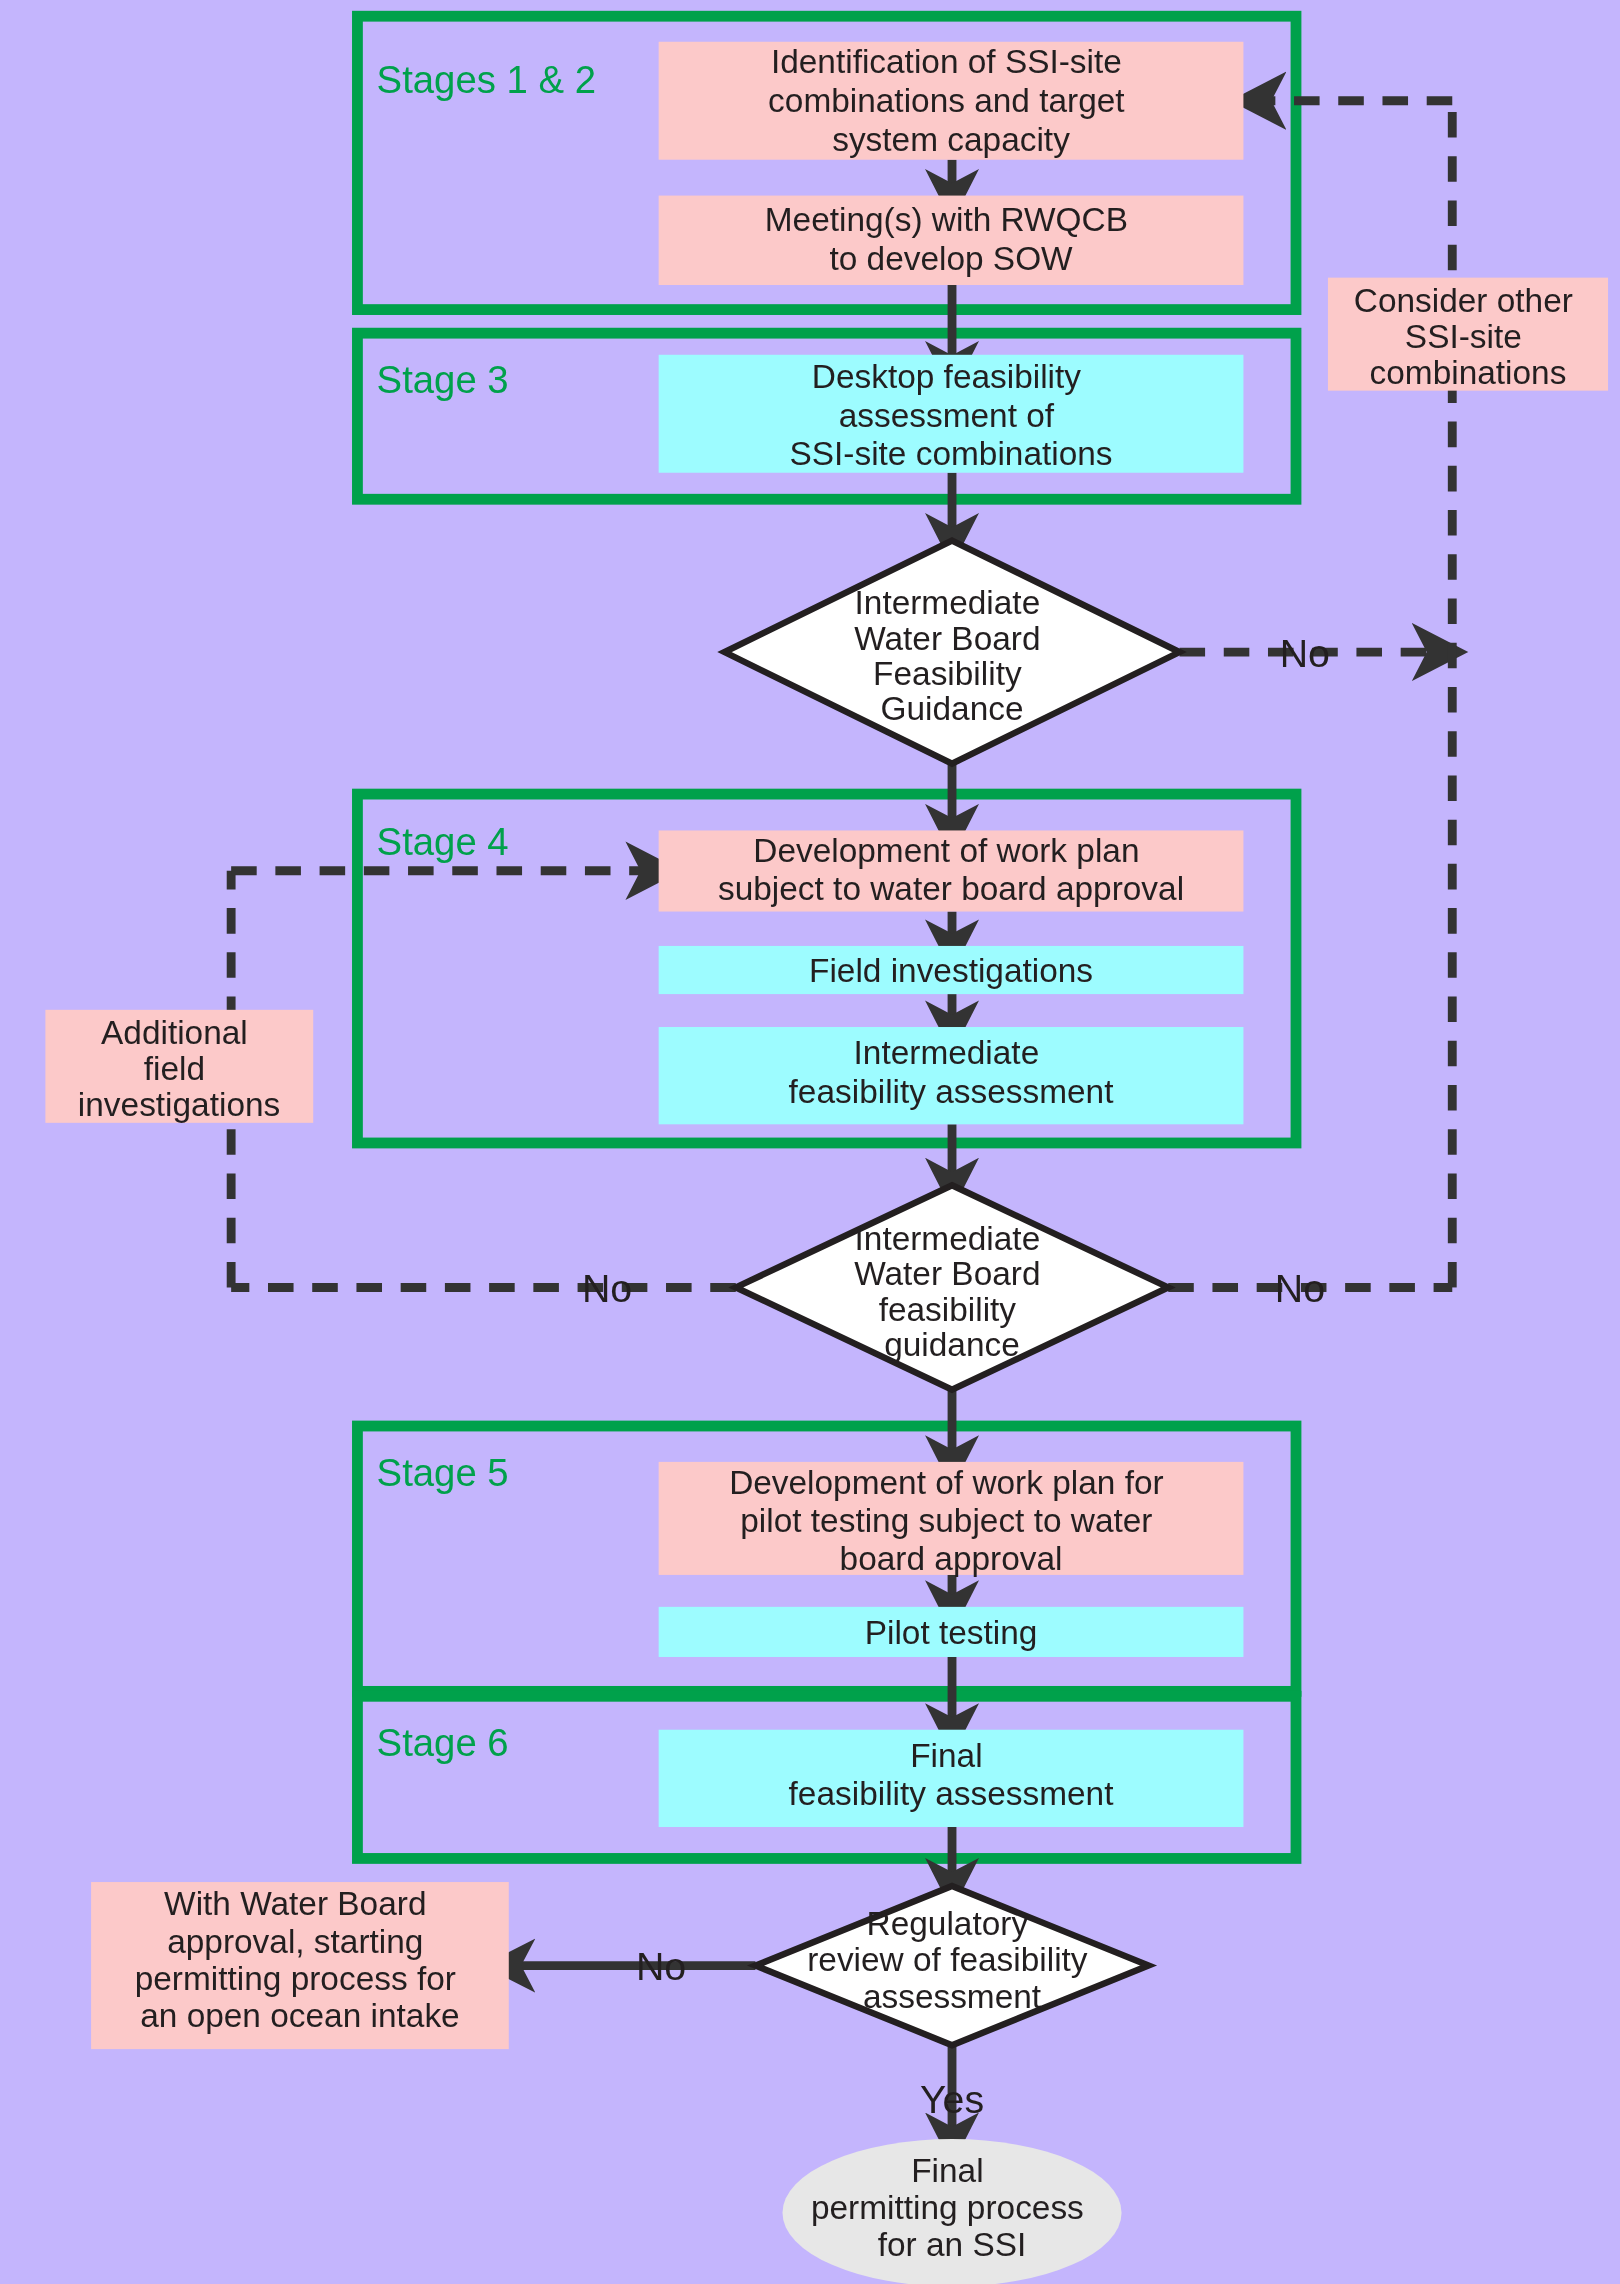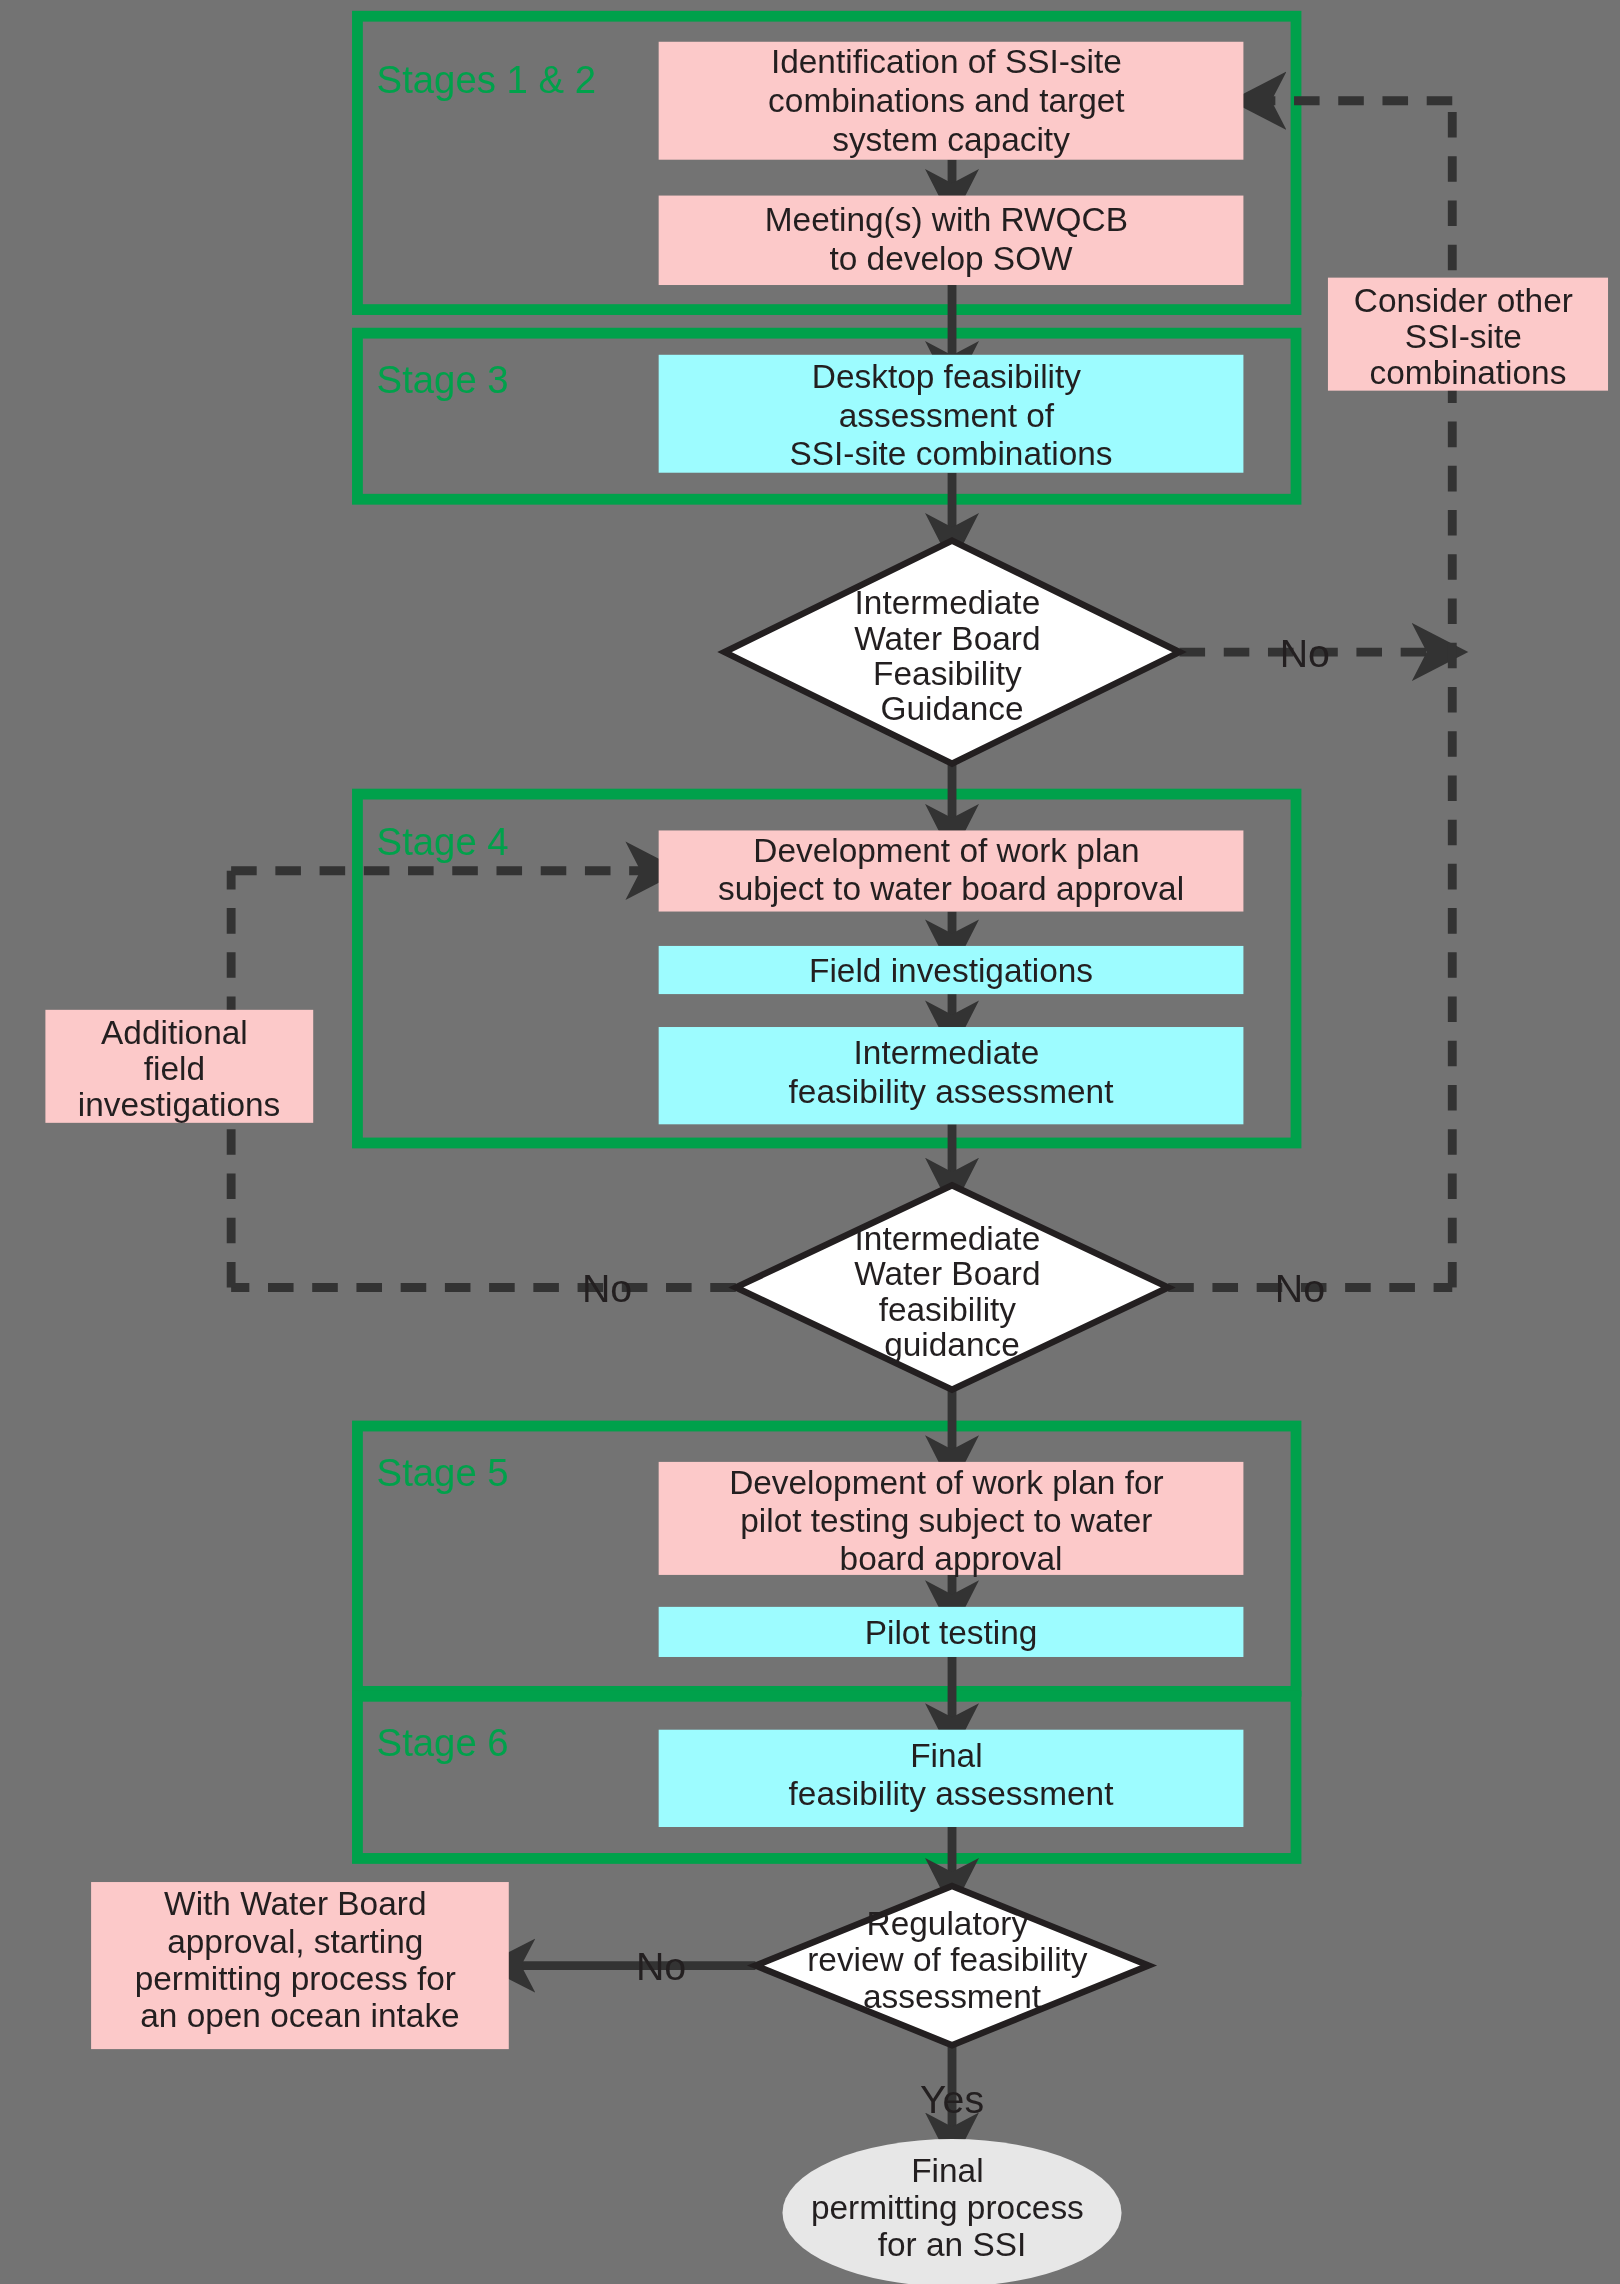--- a/index.html
+++ b/index.html
@@ -1,17 +1,17 @@
 <!DOCTYPE html>
 <html style="font-size:7.9px"><head>
 <meta charset="utf-8">
 <style>
   html,body{margin:0;padding:0;background:#ffffff;}
   body{font-family:"Liberation Sans","DejaVu Sans",sans-serif;}
-  #stage{position:relative;width:1621px;height:2284px;background:#737373;overflow:hidden;}
+  #stage{position:relative;width:1621px;height:2284px;background:#c4b5fd;overflow:hidden;}
   svg#flow{position:absolute;left:0;top:0;width:1621px;height:2284px;display:block;}
   .grp-label{font-family:"Liberation Sans","DejaVu Sans",sans-serif;font-size:78px;fill:#00a14b;}
   .node-text{font-family:"Liberation Sans","DejaVu Sans",sans-serif;font-size:68px;fill:#231f20;}
   .edge-text{font-family:"Liberation Sans","DejaVu Sans",sans-serif;font-size:80px;fill:#231f20;}
 </style>
 </head>
 <body>
 
 <div id="stage">
 <svg id="flow" viewBox="0 0 3298 4648" xmlns="http://www.w3.org/2000/svg">

